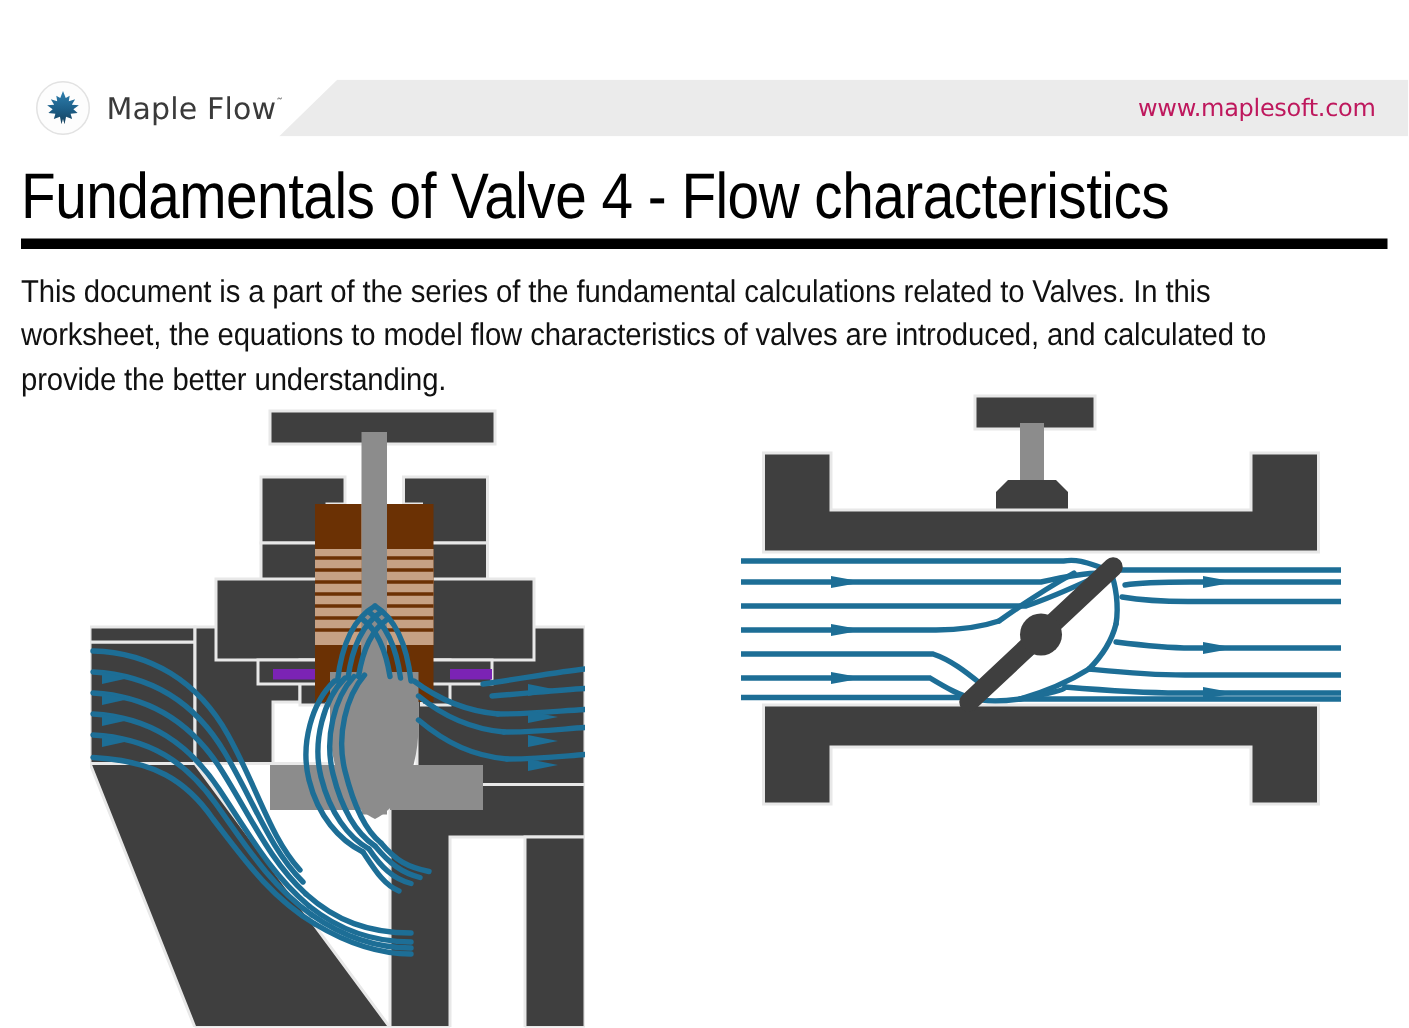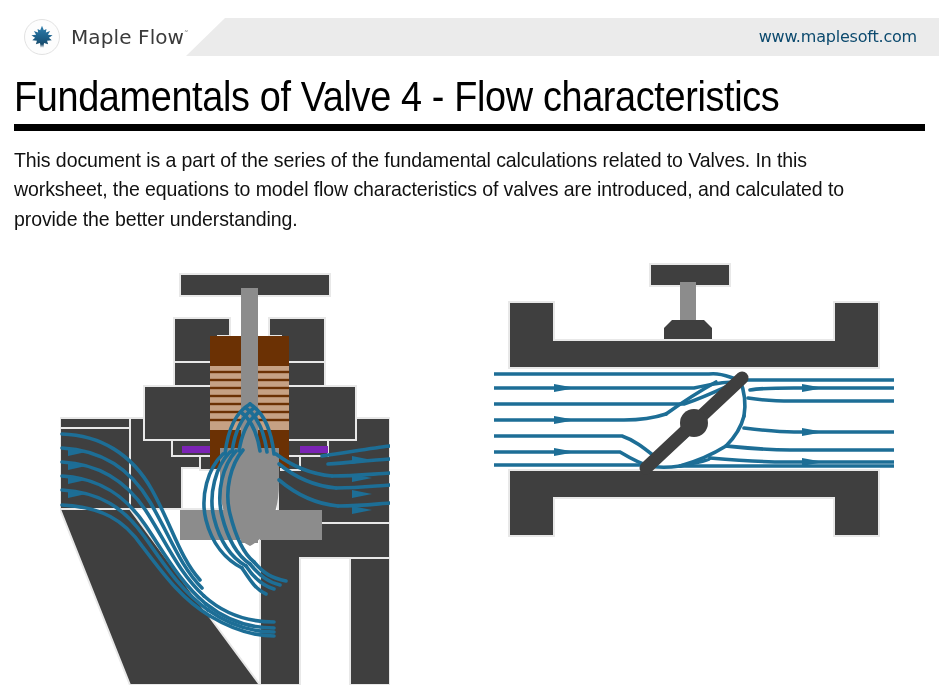--- a/index.html
+++ b/index.html
@@ -15,20 +15,21 @@
     font-family: "Liberation Sans", sans-serif;
     color: #000000;
     position: relative;
   }
 
   
   .header {
     position: relative;
     height: 62px;
     width: 939px;
+    margin-top: 35px;
   }
   .header-band {
     position: absolute;
     left: 0;
     top: 18px;
     width: 939px;
     height: 38px;
     background: #ebebeb;
     clip-path: polygon(225px 0, 939px 0, 939px 38px, 186px 38px);
   }
@@ -65,21 +66,21 @@
     vertical-align: 7px;
     color: #6a6a6a;
   }
   .site-url {
     position: absolute;
     right: 22px;
     top: 18px;
     height: 38px;
     line-height: 38px;
     font-size: 16px;
-    color: #0c4a6e;
+    color: #be185d;
     font-family: "DejaVu Sans", sans-serif;
     letter-spacing: -0.2px;
     white-space: nowrap;
   }
 
   
   .title-block {
     margin: 12px 0 0 14px;
     width: 911px;
   }

